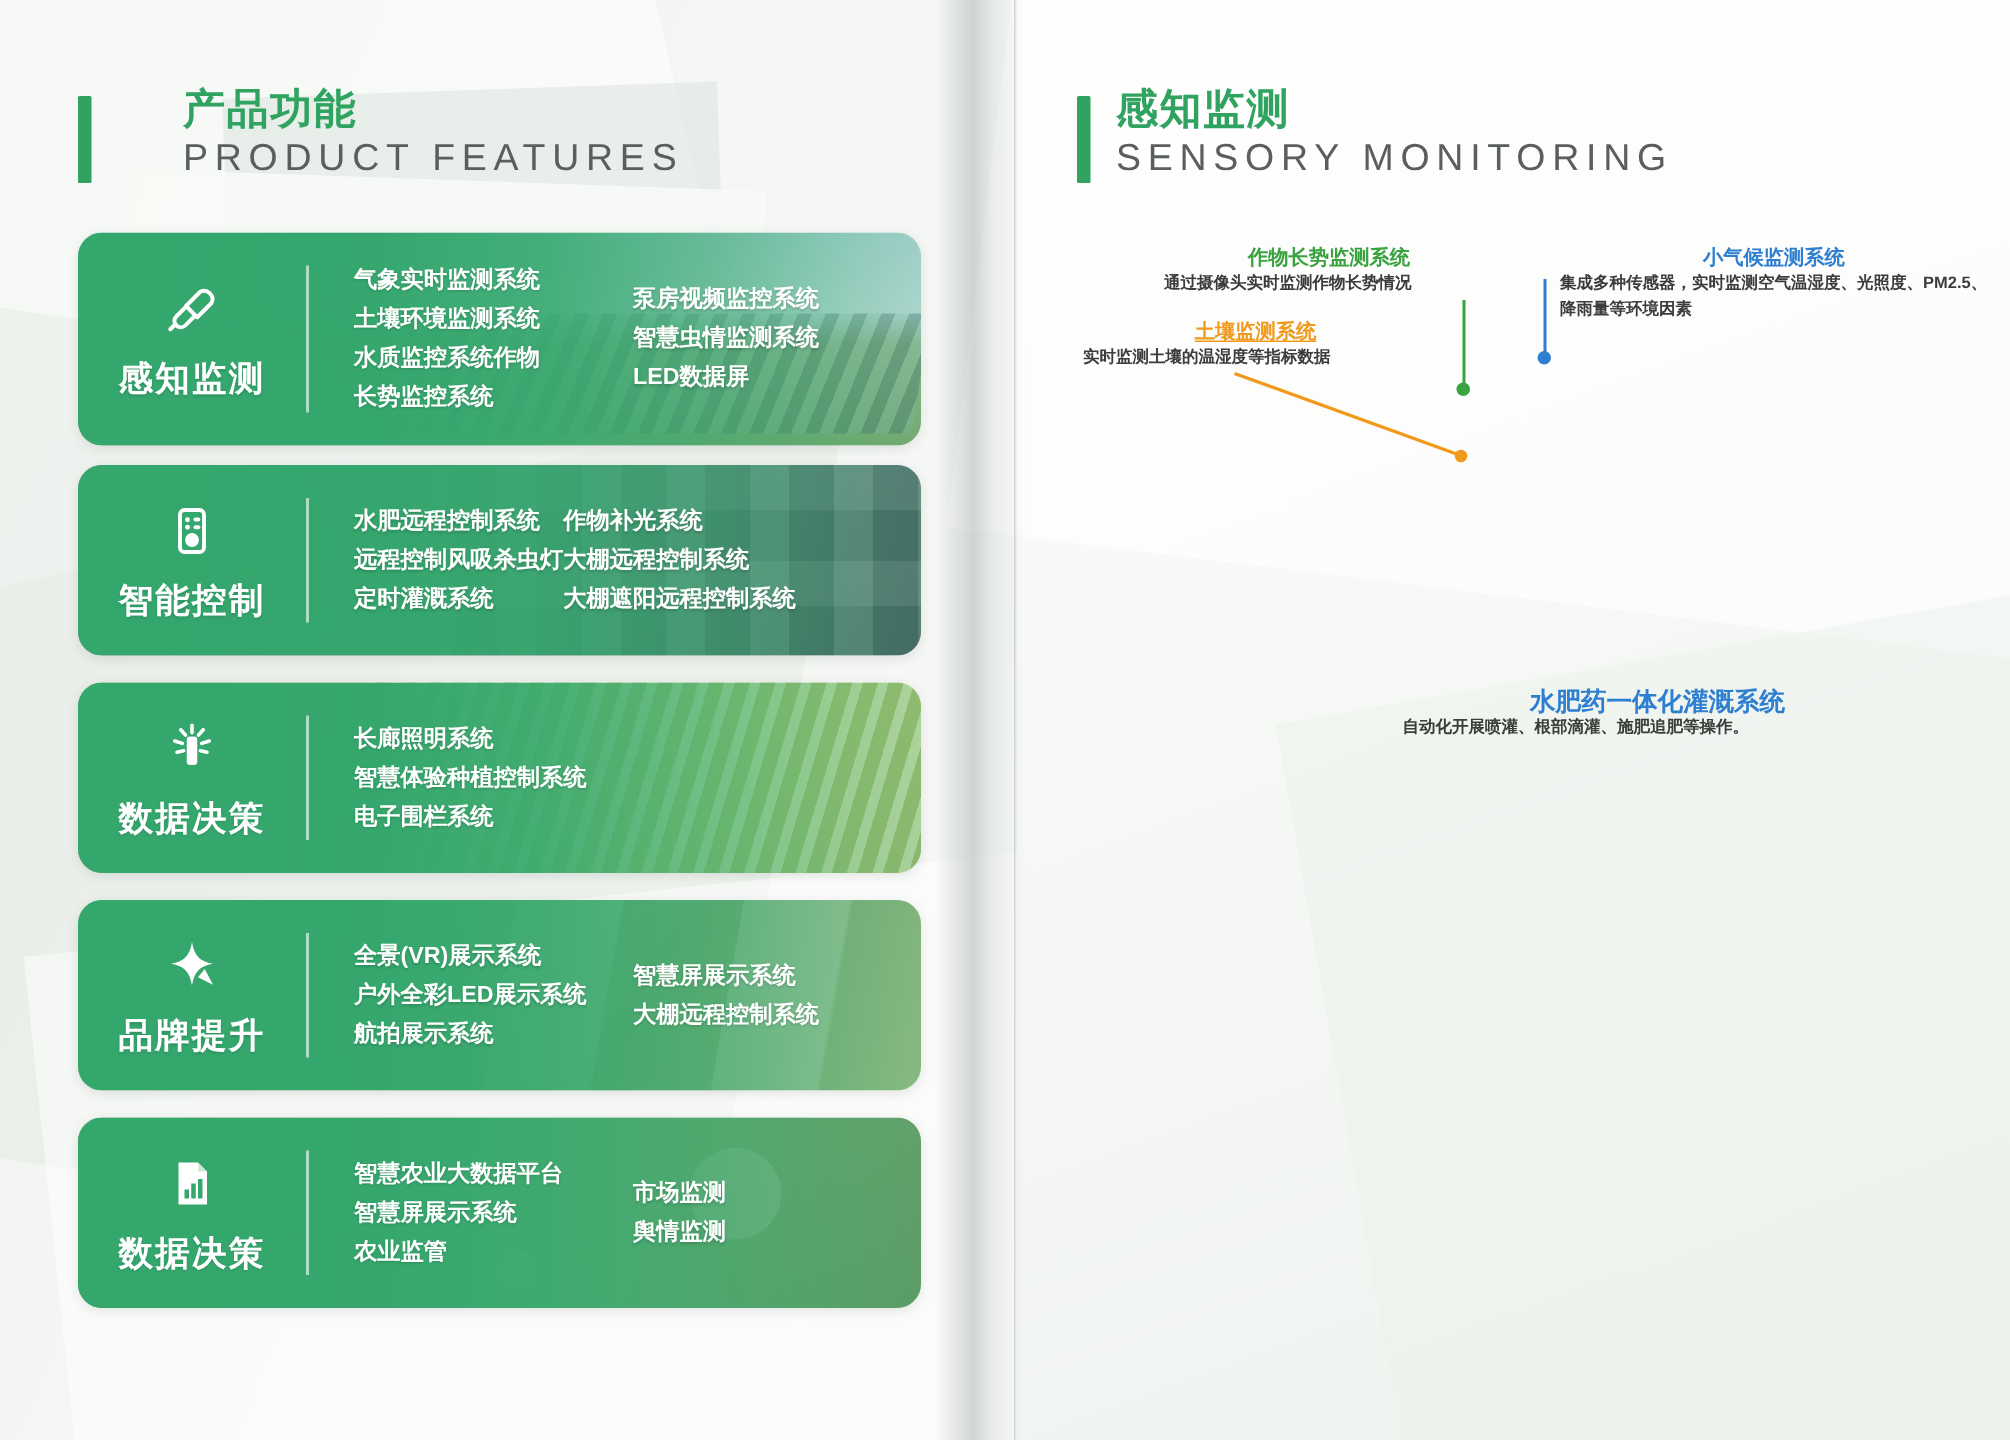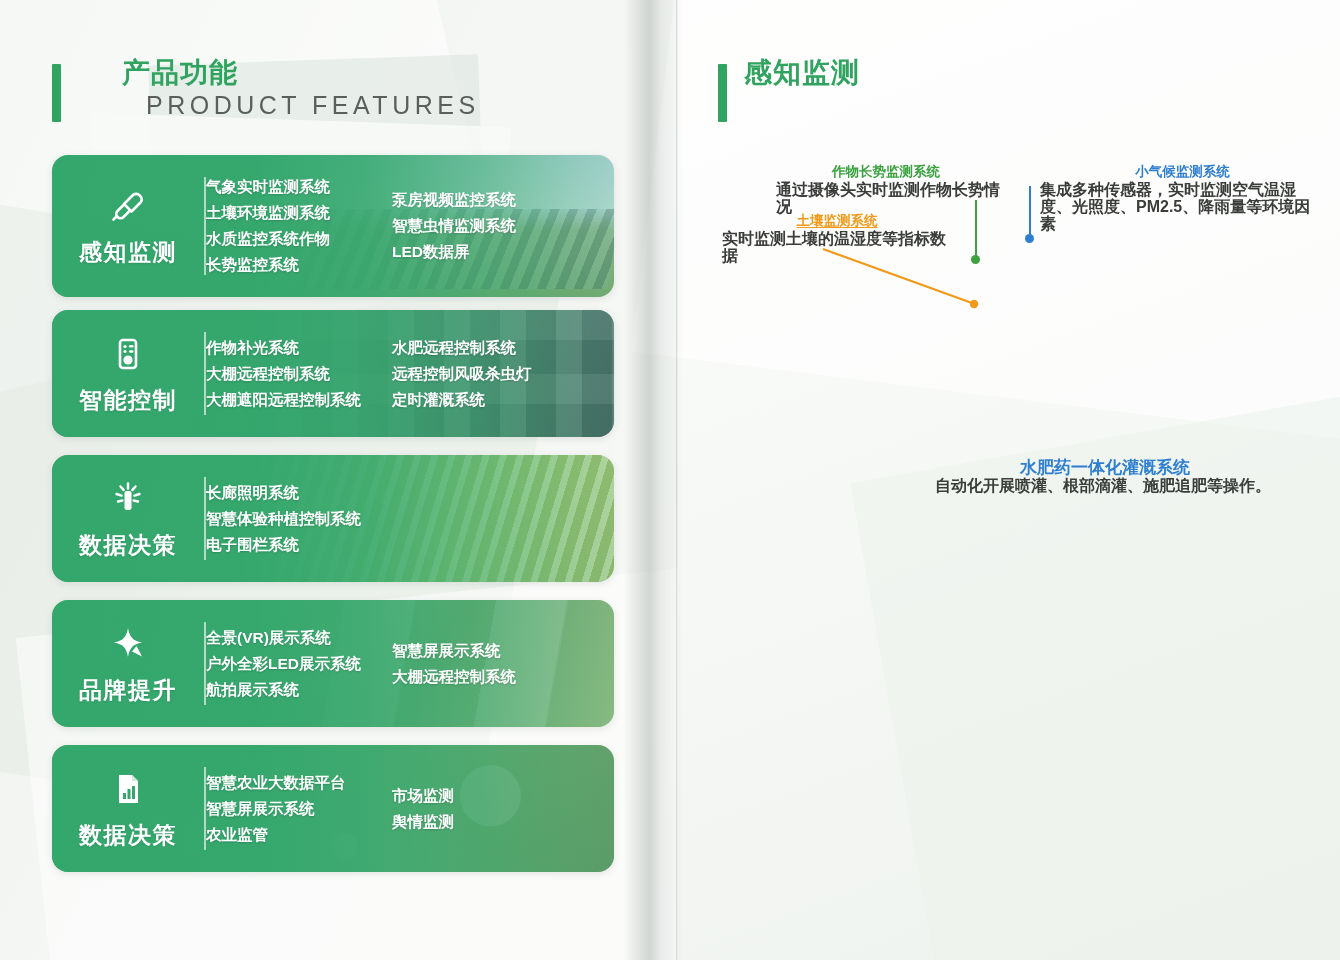--- a/index.html
+++ b/index.html
@@ -50,38 +50,38 @@
   #rightpaper { position:absolute; left:678px; top:0; width:662px; height:960px;
      background:linear-gradient(160deg,#fdfdfc 0%,#f7f9f6 40%,#eef2ee 100%); }
 
   
   .section-head { position:absolute; display:flex; align-items:flex-start; }
   .head-bar { width:9px; height:58px; background:#2fa35f; border-radius:1px; margin-right:17px;
               margin-top:7px; }
   .head-cn { font-size:28px; font-weight:bold; color:#2fa35f; letter-spacing:1px;
              line-height:1.15; }
   .head-en { font-size:25px; color:#5a5f5c; letter-spacing:4.5px; line-height:1.35;
-             font-weight:400;margin-left:24px; }
+             font-weight:400; }
 
   
   .card {
     position:absolute; left:52px; width:562px; border-radius:16px; overflow:hidden;
     color:#fff;
     box-shadow:0 2px 7px rgba(80,95,85,.14);
   }
   .card .photo { position:absolute; inset:0; }
   .card .tint  { position:absolute; inset:0; }
   .card .inner { position:relative; display:flex; height:100%; align-items:center; }
   .card .left  { width:152px; flex:0 0 152px; display:flex; flex-direction:column;
                  align-items:center; justify-content:center; }
   .card .vline { width:2px; background:rgba(255,255,255,.6); align-self:stretch;
                  margin:22px 0; flex:0 0 2px; }
   .card .title { font-size:23px; font-weight:bold; letter-spacing:1.5px; margin-top:9px;
                  text-shadow:0 1px 2px rgba(0,0,0,.12); }
-  .card .cols  { display:flex; flex:1; padding-right:10px; }
+  .card .cols  { display:flex; flex:1; padding-left:30px; padding-right:10px; }
   .card .col   { display:flex; flex-direction:column; justify-content:center; }
   .card .col.a { width:186px; }
   .card .li    { font-size:15.5px; line-height:26px; font-weight:bold; white-space:nowrap;
                  text-shadow:0 1px 2px rgba(0,0,0,.18); }
   .card .ico   { width:44px; height:44px; display:flex; align-items:center; justify-content:center; }
   .card .ico svg { display:block; }
 
   
   .ph-solar {
     background:
@@ -138,21 +138,21 @@
       rgba(52,167,109,1) 0%,
       rgba(52,167,109,.99) 36%,
       rgba(55,169,111,.90) 56%,
       rgba(60,172,114,.66) 76%,
       rgba(72,178,122,.40) 92%,
       rgba(86,184,131,.30) 100%);
   }
 
   
   .anno-title { font-size:13.5px; font-weight:bold; line-height:18px;text-align:center; }
-  .anno-body  { font-size:16px; color:#3a3d3a; line-height:17px; font-weight:bold; }
+  .anno-body  { font-size:11px; color:#3a3d3a; line-height:17px; font-weight:bold; }
   .anno { position:absolute; }
 
   .leader { position:absolute; background:#2fa35f; }
   .leader-dot { position:absolute; width:9px; height:9px; border-radius:50%; }
 </style>
 </head>
 <body>
 
 <div id="page">
 
@@ -221,29 +221,29 @@
             <circle cx="16" cy="16.5" r="1.6" fill="#fff"></circle>
             <rect x="20" y="10" width="4.5" height="2.6" rx="1.3" fill="#fff"></rect>
             <rect x="20" y="15.2" width="4.5" height="2.6" rx="1.3" fill="#fff"></rect>
             <circle cx="19" cy="25" r="4.6" fill="#fff"></circle>
           </svg>
         </div>
         <div class="title">智能控制</div>
       </div>
       <div class="vline"></div>
       <div class="cols">
+        <div class="col">
+          <div class="li">水肥远程控制系统</div>
+          <div class="li">远程控制风吸杀虫灯</div>
+          <div class="li">定时灌溉系统</div>
+        </div>
         <div class="col a">
           <div class="li">作物补光系统</div>
           <div class="li">大棚远程控制系统</div>
           <div class="li">大棚遮阳远程控制系统</div>
-        </div>
-        <div class="col">
-          <div class="li">水肥远程控制系统</div>
-          <div class="li">远程控制风吸杀虫灯</div>
-          <div class="li">定时灌溉系统</div>
         </div>
       </div>
     </div>
   </div>
 
   <div class="card" style="top:455px; height:127px;">
     <div class="photo ph-green"></div>
     <div class="tint"></div>
     <div class="inner">
       <div class="left">
@@ -332,20 +332,21 @@
           <div class="li">舆情监测</div>
         </div>
       </div>
     </div>
   </div>
 
   <div class="section-head" style="left:718px; top:57px;">
     <div class="head-bar"></div>
     <div>
       <div class="head-cn">感知监测</div>
+      <div class="head-en">SENSORY MONITORING</div>
     </div>
   </div>
 
   <div class="anno" style="left:766px; top:163px; width:240px;">
     <div class="anno-title" style="color:#3aa340;">作物长势监测系统</div>
     <div class="anno-body" style="margin-left:10px;">通过摄像头实时监测作物长势情况</div>
   </div>
   <div class="leader" style="left:975px; top:200px; width:2px; height:60px; background:#3aa340;"></div>
   <div class="leader-dot" style="left:971px; top:255px; background:#3aa340;"></div>
 

